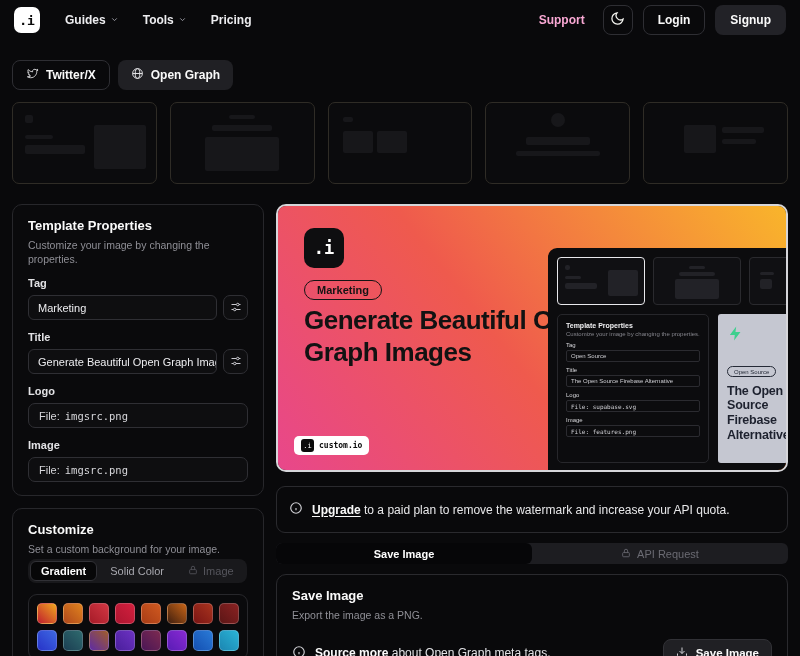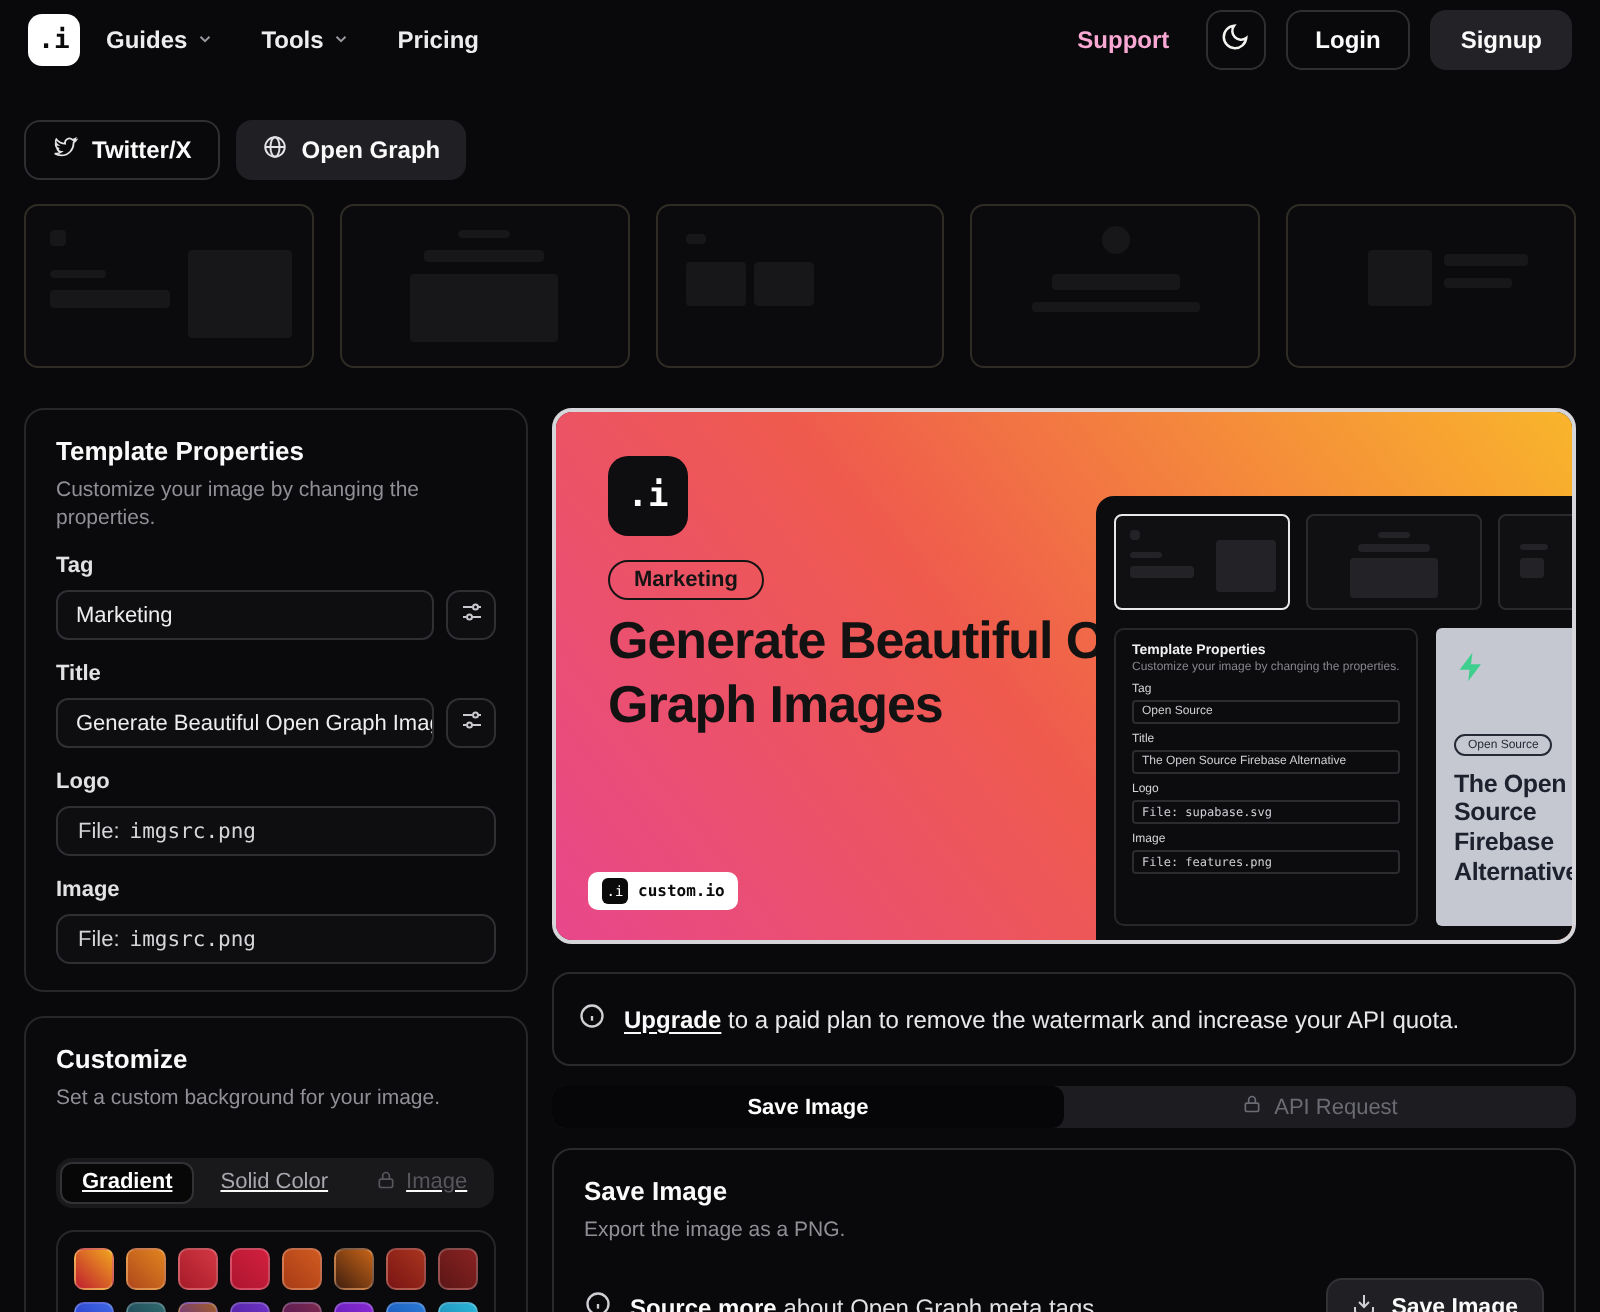--- a/index.html
+++ b/index.html
@@ -5,21 +5,21 @@
   * { margin:0; padding:0; box-sizing:border-box; }
   html,body { background:#09090b; }
   .page { position:relative; width:800px; height:656px; background:#09090b;
           font-family:"Liberation Sans",sans-serif; color:#fafafa; overflow:hidden; }
 
   
   .header { display:flex; align-items:center; height:40px; padding:0 14px; gap:10px; }
   .logo-box { width:26px; height:26px; background:#fff; border-radius:7px; display:flex;
               align-items:center; justify-content:center; font-family:"DejaVu Sans Mono",monospace;
               font-weight:bold; font-size:13px; color:#0a0a0a; }
-  .nav { display:flex; align-items:center; gap:24px; margin-left:3px; }
+  .nav { display:flex; align-items:center; gap:24px; margin-left:15px; }
   .nav-item { display:flex; align-items:center; gap:4px; font-size:12px; font-weight:700; color:#ededf0; cursor:pointer; }
   .nav-item svg { color:#9a9aa2; }
   .header-right { margin-left:auto; display:flex; align-items:center; gap:10px; }
   .support { font-size:12px; font-weight:600; color:#f9a8d4; margin-right:8px; }
   .icon-btn { width:30px; height:30px; border:1px solid #2e2e33; border-radius:8px; background:transparent;
               display:flex; align-items:center; justify-content:center; color:#f4f4f0; }
   .btn { display:flex; align-items:center; gap:7px; border-radius:8px; font-size:12px; font-weight:600;
          color:#fafafa; padding:7px 14px; border:1px solid transparent; }
   .btn.outline { border-color:#2e2e33; background:transparent; }
   .btn.soft { background:#222227; }
@@ -47,21 +47,21 @@
   .field-row { display:flex; gap:6px; align-items:center; }
   .text-input { flex:1; height:25px; background:#0e0e10; border:1px solid #2f2f34; border-radius:6px;
                 font-size:11px; color:#ededf0; padding:0 9px; display:flex; align-items:center;
                 white-space:nowrap; overflow:hidden; }
   .file-input { height:25px; background:#0e0e10; border:1px solid #2f2f34; border-radius:7px;
                 font-size:11px; color:#d6d6da; padding:0 10px; display:flex; align-items:center; gap:5px; }
   .mono { font-family:"DejaVu Sans Mono",monospace; font-size:10.5px; }
   .mini-icon-btn { width:25px; height:25px; border:1px solid #2f2f34; border-radius:7px; background:#0e0e10;
                    display:flex; align-items:center; justify-content:center; color:#c9c9cf; flex:none; }
 
-  .bg-tabs { display:inline-flex; background:#19191c; border-radius:8px; padding:2px; margin-top:22px; gap:2px;text-decoration:underline; }
+  .bg-tabs { display:inline-flex; background:#19191c; border-radius:8px; padding:2px; margin-top:2px; gap:2px; }
   .bg-tab { display:flex; align-items:center; gap:5px; font-size:11px; padding:4px 11px; border-radius:6px; color:#a8a8af; }
   .bg-tab.active { background:#070708; color:#fff; font-weight:700; border:1px solid #313136; padding:3px 10px; }
   .bg-tab.disabled { color:#56565d; }
   .swatch-panel { border:1px solid #27272b; border-radius:9px; padding:8px; margin-top:11px; }
   .swatch-grid { display:grid; grid-template-columns:repeat(8,1fr); gap:6px; }
   .swatch { height:21px; border-radius:5px; border:1px solid rgba(255,255,255,0.22); }
 
   
   .right-col { flex:1; min-width:0; }
   .preview { position:relative; height:268px; border:2px solid #d6d6da; border-radius:10px; overflow:hidden; background:#333; }

